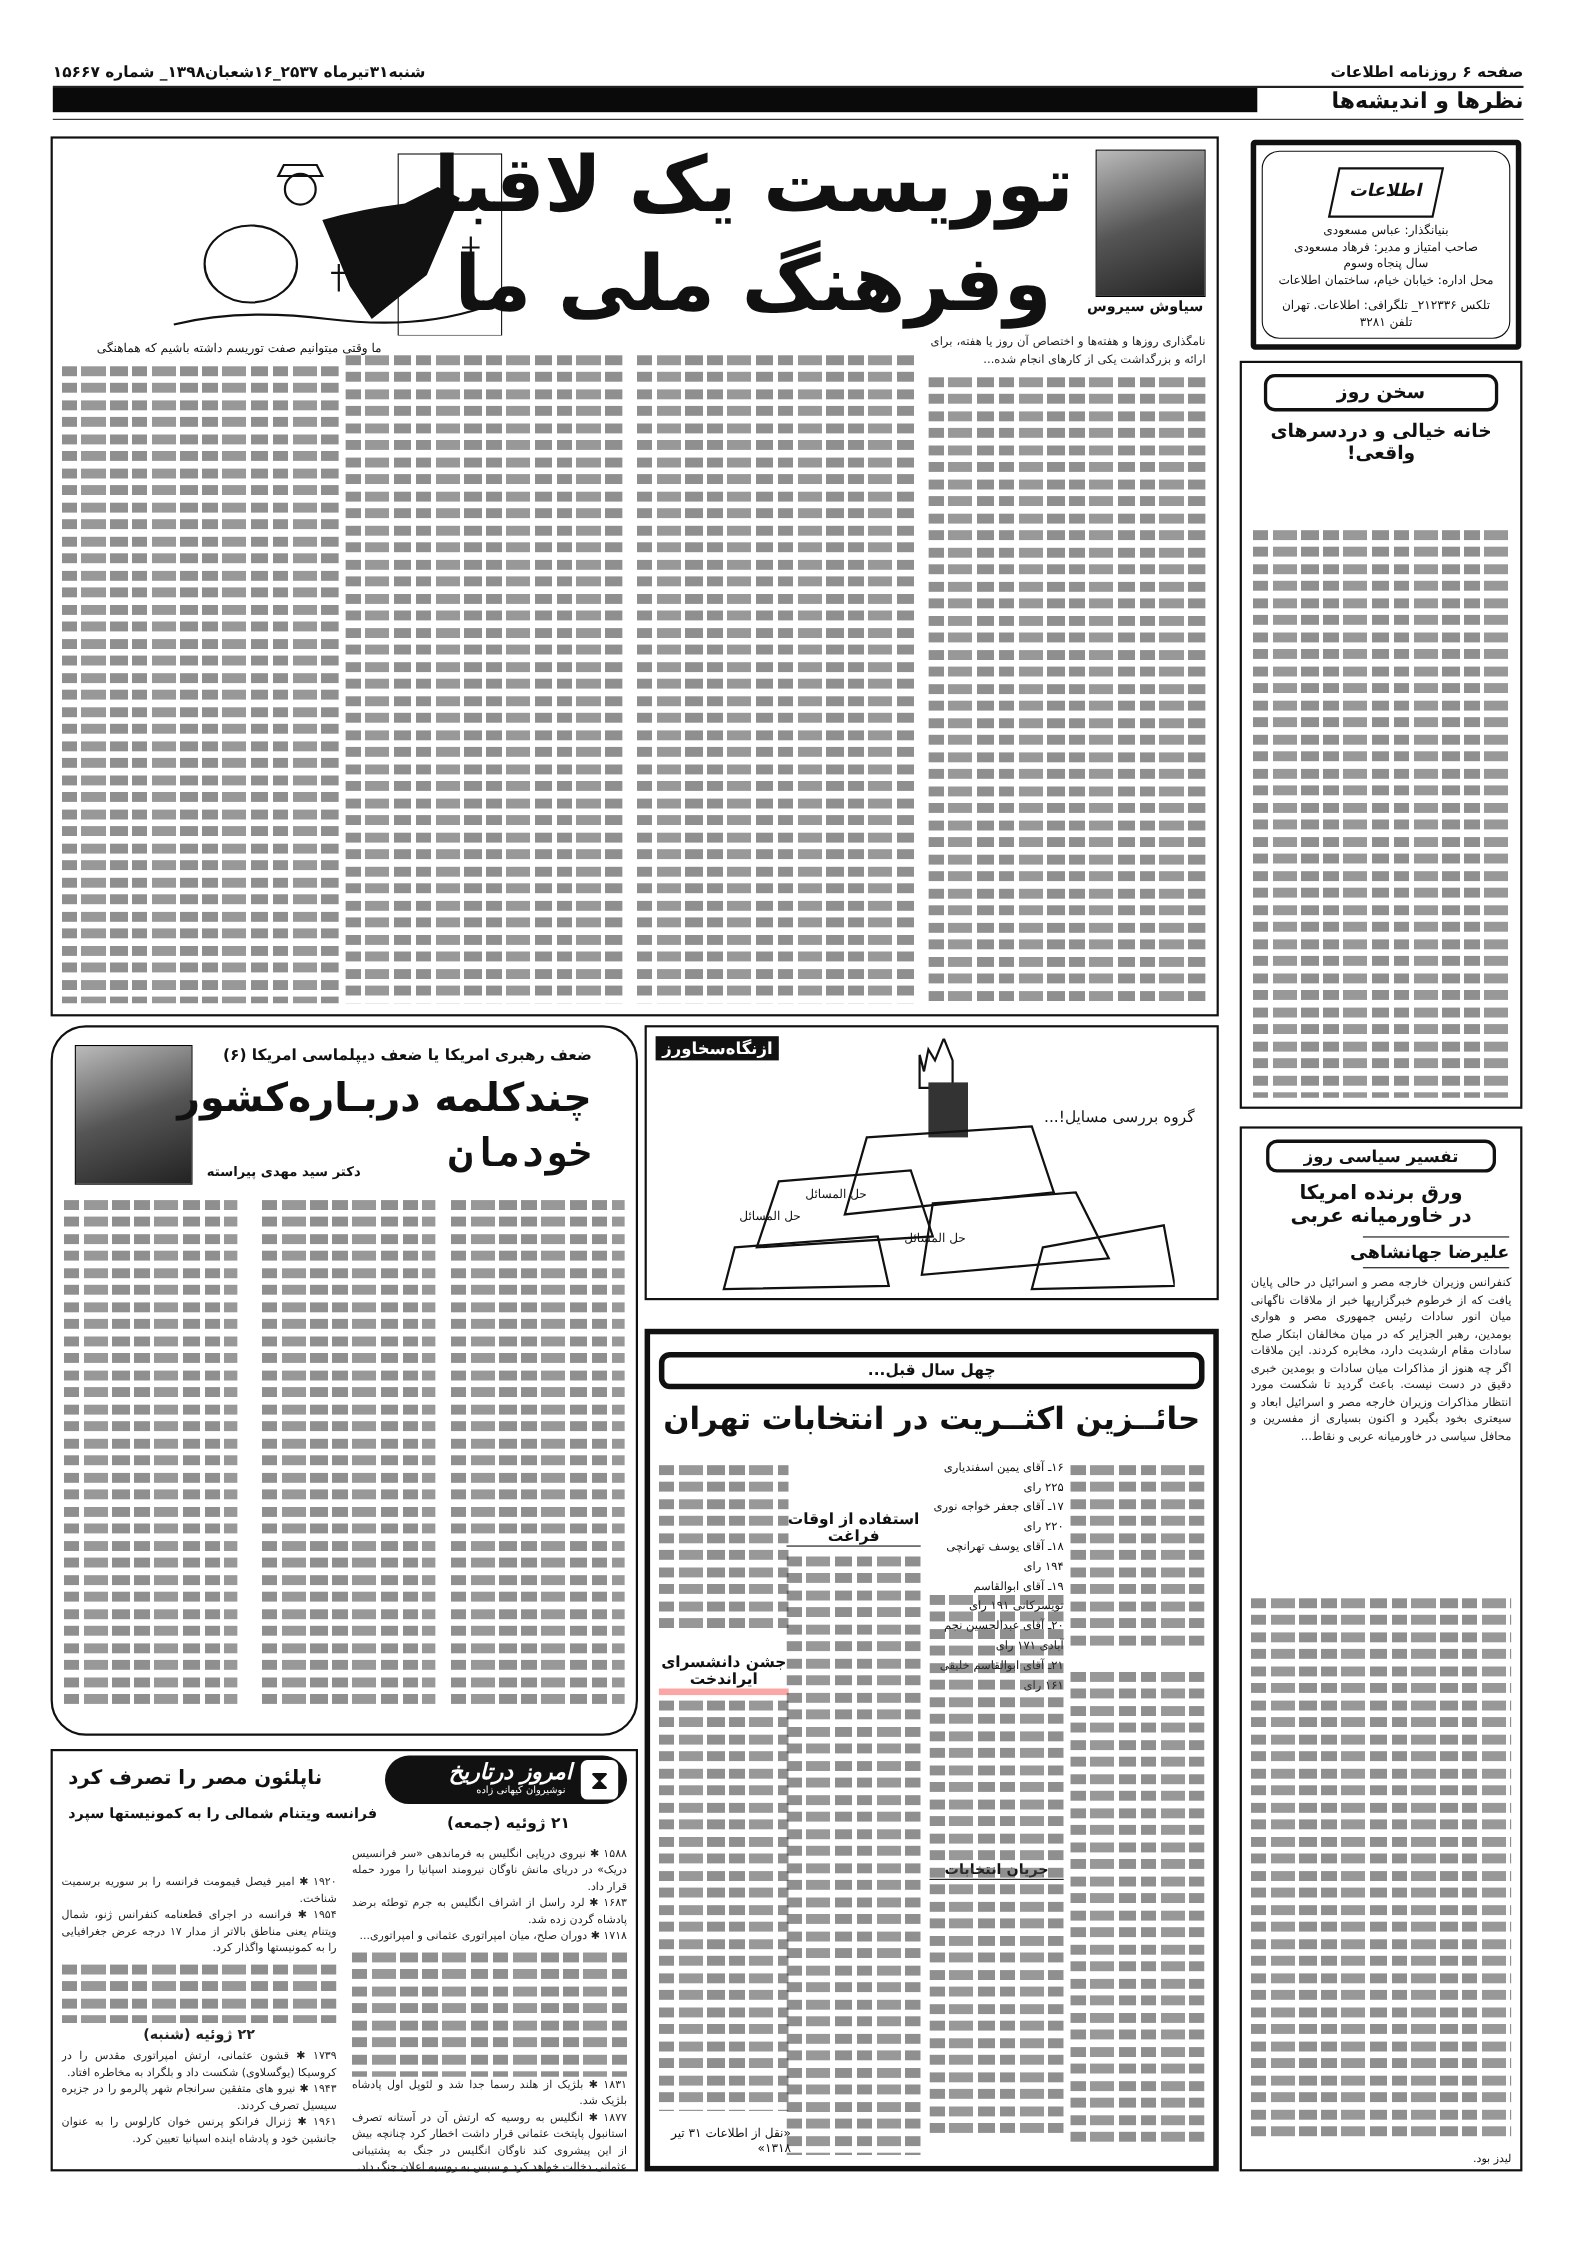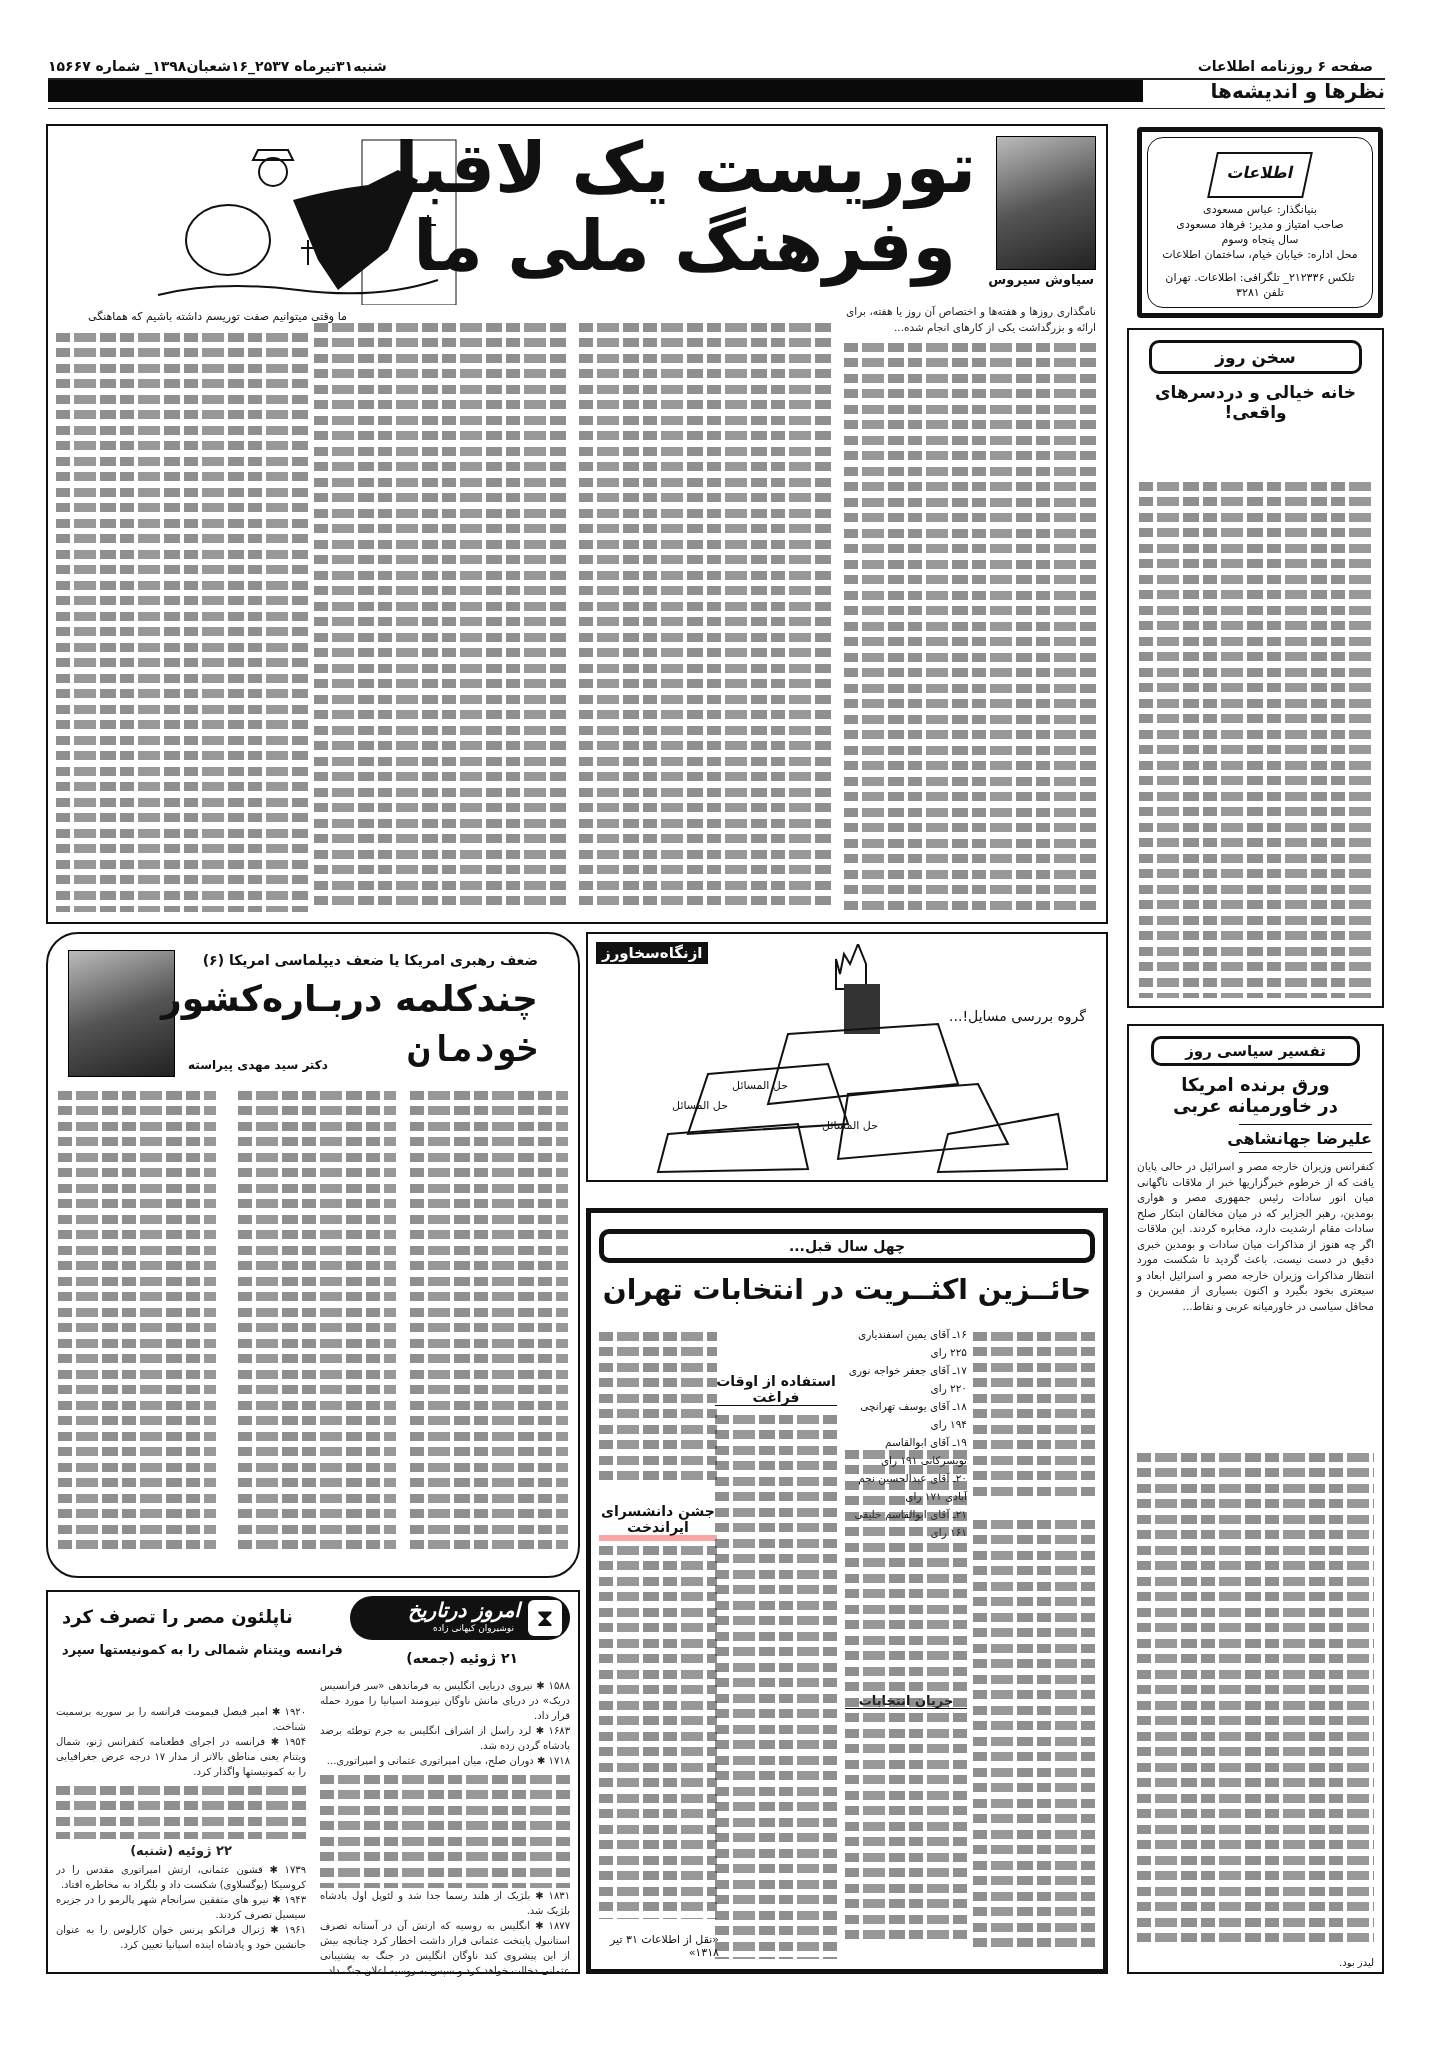--- a/index.html
+++ b/index.html
@@ -15,21 +15,21 @@
   .filler span{display:block;height:9px;margin:6.5px 0;background:repeating-linear-gradient(90deg,#333 0 14px,transparent 14px 18px,#444 18px 40px,transparent 40px 44px,#333 44px 60px,transparent 60px 64px);opacity:.55;}
   .label-box{border:3px solid #111;border-radius:10px;text-align:center;font-weight:bold;background:#fff;}
   .heading{font-weight:bold;text-align:center;}
   .photo{background:linear-gradient(160deg,#bbb,#555 50%,#222);border:1px solid #000;position:absolute;}
   .cartoon{position:absolute;}
   .pill{background:#111;color:#fff;border-radius:40px;}
 </style>
 </head>
 <body>
 
-<div class="topline" style="right:60px;text-align:center;">صفحه ۶ روزنامه اطلاعات</div>
+<div class="topline" style="right:48px;text-align:center;">صفحه ۶ روزنامه اطلاعات</div>
 <div class="topline" style="left:48px;direction:rtl;">شنبه۳۱تیرماه ۲۵۳۷_۱۶شعبان۱۳۹۸_ شماره ۱۵۶۶۷</div>
 <div class="rule" style="top:78px;"></div>
 <div class="blackbar"></div>
 <div class="section-title">نظرها و اندیشه‌ها</div>
 <div class="rule" style="top:108px;height:1px;"></div>
 
 <div class="box thick" style="top:127px;left:1137px;width:246px;height:191px;border-radius:4px;">
   <div style="position:absolute;inset:5px;border:1px solid #111;border-radius:16px;text-align:center;">
     <div style="margin:14px auto 4px;width:92px;height:42px;border:2px solid #111;transform:skewX(-12deg);font-weight:bold;font-size:16px;line-height:38px;">اطلاعات</div>
     <div style="font-size:11px;line-height:15px;">
@@ -129,21 +129,21 @@
     </div>
   <div style="position:absolute;bottom:4px;right:8px;font-size:10px;">لیدز بود.</div>
 </div>
 
 <div class="box" style="top:124px;left:46px;width:1062px;height:800px;">
 
   <div class="photo" style="top:10px;right:10px;width:98px;height:132px;"></div>
   <div style="position:absolute;top:146px;right:12px;font-size:13px;font-weight:bold;">سیاوش سیروس</div>
 
   <div style="position:absolute;top:2px;right:130px;font-size:70px;font-weight:900;letter-spacing:-3px;line-height:80px;">توریست یک لاقبا</div>
-  <div style="position:absolute;top:80px;right:150px;font-size:70px;font-weight:900;letter-spacing:-3px;line-height:80px;">وفرهنگ ملی ما</div>
+  <div style="position:absolute;top:92px;right:150px;font-size:70px;font-weight:900;letter-spacing:-3px;line-height:80px;">وفرهنگ ملی ما</div>
 
   <div class="cartoon" style="top:4px;left:50px;width:360px;height:175px;">
     <svg width="360" height="175" viewBox="0 0 360 175">
       <rect x="264" y="10" width="94" height="165" fill="none" stroke="#111"></rect>
       <ellipse cx="130" cy="110" rx="42" ry="35" fill="none" stroke="#111" stroke-width="2"></ellipse>
       <circle cx="175" cy="42" r="14" fill="none" stroke="#111" stroke-width="2"></circle>
       <path d="M155 30 h40 l-5 -10 h-30z" fill="none" stroke="#111" stroke-width="2"></path>
       <path d="M195 70 Q230 60 270 55 L300 40 L320 50 L290 120 L240 160 L220 130 Z" fill="#111"></path>
       <path d="M60 165 Q120 150 200 160 T340 150" fill="none" stroke="#111" stroke-width="2"></path>
       <path d="M330 85 v30 M322 95 h16" stroke="#111" stroke-width="2"></path>

